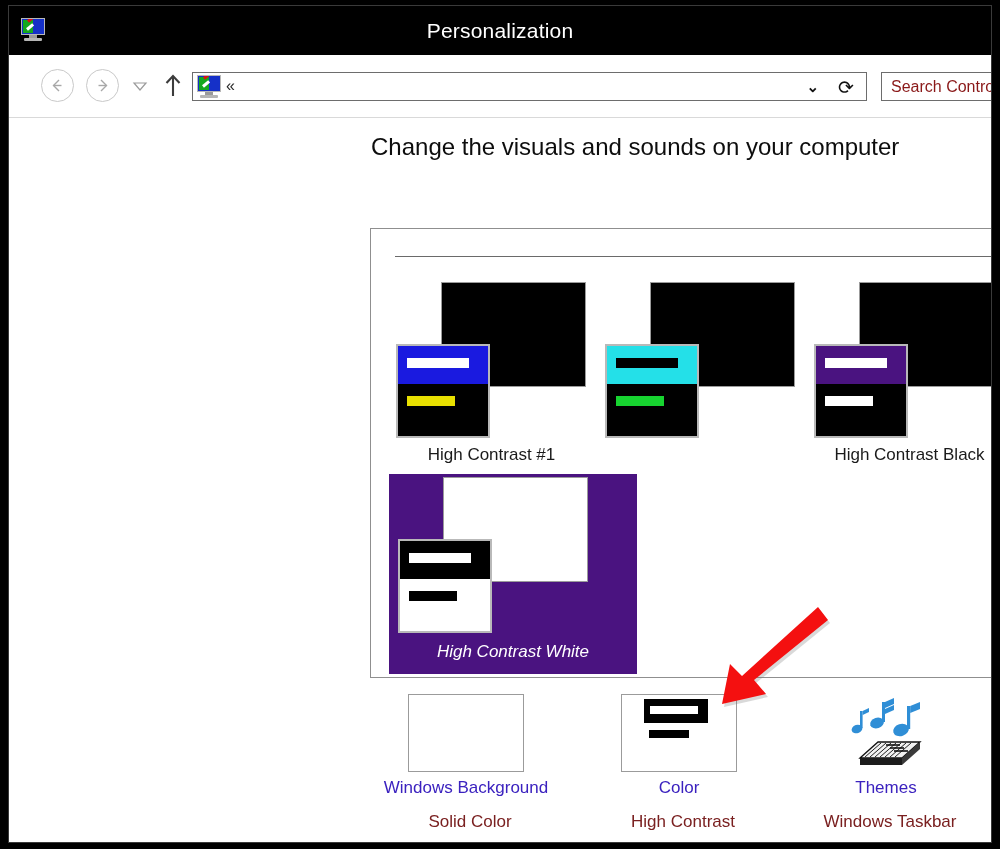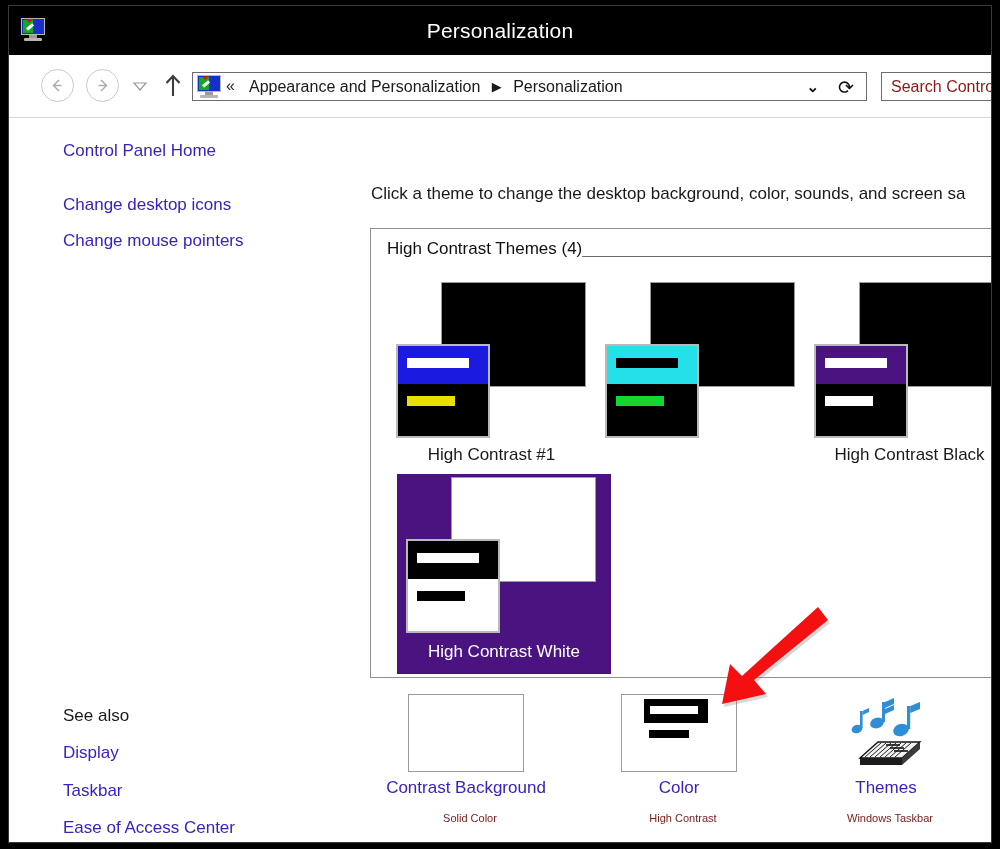--- a/index.html
+++ b/index.html
@@ -382,21 +382,21 @@
     top: 84px;
     font-size: 17px;
     color: #3b22bf;
     white-space: nowrap;
     cursor: pointer;
   }
   .setting-value {
     position: absolute;
     left: 8px; right: 0;
     top: 118px;
-    font-size: 11px;
+    font-size: 17px;
     color: #7a2020;
     white-space: nowrap;
   }
 
   
   #color-thumb-art {
     position: absolute;
     left: 50%; margin-left: -35px;
     top: 4px;
     width: 70px; height: 70px;
@@ -522,53 +522,37 @@
         <span class="monitor-icon">
           <span class="screen">
               <span class="brush"></span>
               <span class="brush2"></span>
             </span>
           <span class="stand"></span>
           <span class="base"></span>
         </span>
       </span>
       <span id="addr-chevrons">«</span>
-      <span id="addr-crumbs">
-        <span>Appearance and Personalization</span>
-        <span class="sep">▶</span>
-        <span>Personalization</span>
-      </span>
       <span id="addr-dropdown">⌄</span>
       <span id="addr-refresh">⟳</span>
     </div>
 
     <div id="searchbox">
       <input id="search-input" type="text" placeholder="Search Control Panel" style="">
     </div>
   </div>
 
   <div id="content">
 
-    <div id="leftnav">
-      <div class="link" id="cp-home">Control Panel Home</div>
-      <div class="link" id="chg-icons">Change desktop icons</div>
-      <div class="link" id="chg-pointers">Change mouse pointers</div>
-
-      <div id="see-also">See also</div>
-      <div class="link" id="see-display">Display</div>
-      <div class="link" id="see-taskbar">Taskbar</div>
-      <div class="link" id="see-ease">Ease of Access Center</div>
-    </div>
 
     <div id="mainpane">
-      <div id="page-sub">Click a theme to change the desktop background, color, sounds, and screen sa</div>
+      <div id="page-title">Change the visuals and sounds on your computer</div>
 
       <div id="themebox">
         <div id="group-header">
-          <div id="group-label">High Contrast Themes (4)</div>
           <div id="group-rule"></div>
         </div>
 
         <div class="theme-row" style="top:53px;">
 
           <div class="theme" id="theme-0" style="left:0px;">
             <div class="theme-thumb">
               <div class="tw-back" id="t0-back" style="background: rgb(0, 0, 0);"></div>
               <div class="tw-front" id="t0-front" style="background: rgb(0, 0, 0);">
                 <div class="tw-titlebar" id="t0-tb" style="background: rgb(26, 26, 224);"></div>
@@ -598,40 +582,40 @@
                 <div class="tw-bar1" id="t2-b1" style="background: rgb(255, 255, 255);"></div>
                 <div class="tw-bar2" id="t2-b2" style="background: rgb(255, 255, 255);"></div>
               </div>
             </div>
             <div class="theme-label">High Contrast Black</div>
           </div>
         </div>
 
         <div class="theme-row" style="top:245px;">
 
-          <div class="theme selected" id="theme-3" style="left:8px; width:214px; height:200px;">
+          <div class="theme selected" id="theme-3" style="left:0px; width:248px; height:200px;font-style:italic;">
             <div class="theme-thumb" style="left:2px; top:3px;">
               <div class="tw-back" id="t3-back" style="background: rgb(255, 255, 255);"></div>
               <div class="tw-front" id="t3-front" style="background: rgb(255, 255, 255);">
                 <div class="tw-titlebar" id="t3-tb" style="background: rgb(0, 0, 0);"></div>
                 <div class="tw-bar1" id="t3-b1" style="background: rgb(255, 255, 255);"></div>
                 <div class="tw-bar2" id="t3-b2" style="background: rgb(0, 0, 0);"></div>
               </div>
             </div>
             <div class="theme-label" style="top:168px;">High Contrast White</div>
           </div>
         </div>
       </div>
     </div>
 
     <div id="bottomstrip">
 
       <div class="setting" style="left:12px; top:0;">
         <div class="setting-thumb"></div>
-        <div class="setting-label">Contrast Background</div>
+        <div class="setting-label">Windows Background</div>
         <div class="setting-value">Solid Color</div>
       </div>
 
       <div class="setting" style="left:225px; top:0;">
         <div class="setting-thumb">
           <div id="color-thumb-art">
             <div id="cta-title">
               <div id="cta-title-bar"></div>
             </div>
             <div id="cta-bar2"></div>

